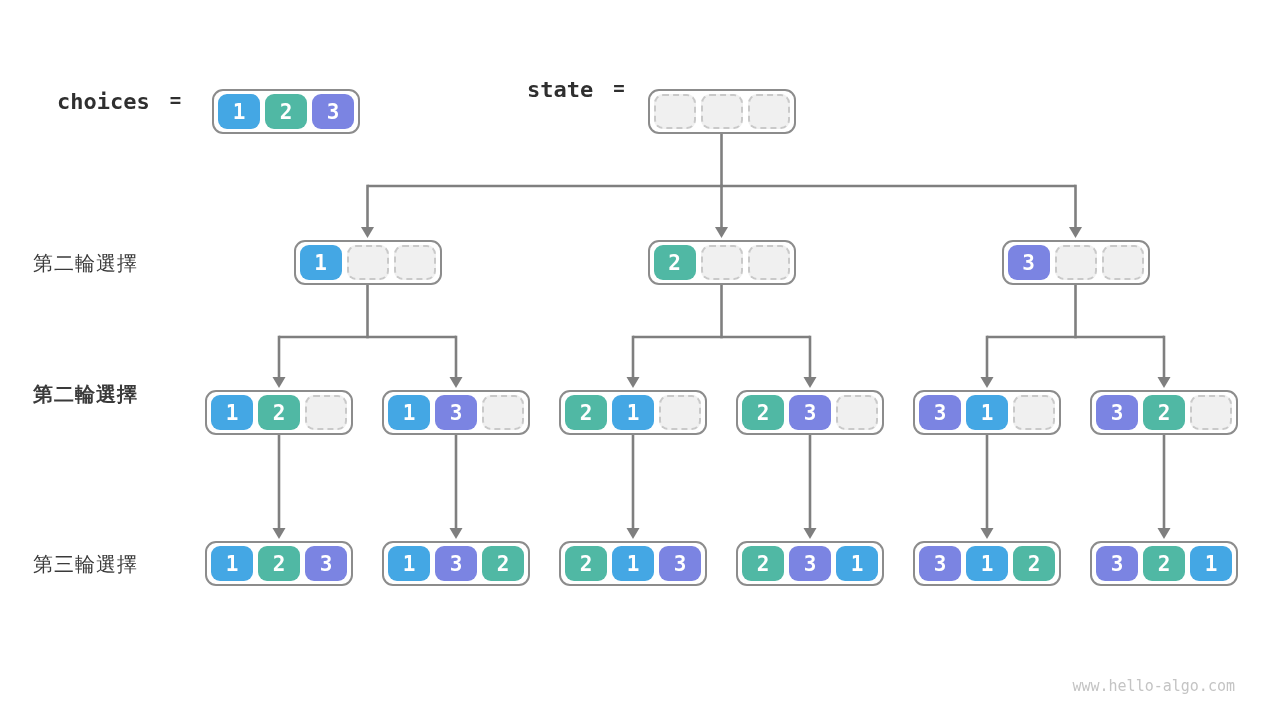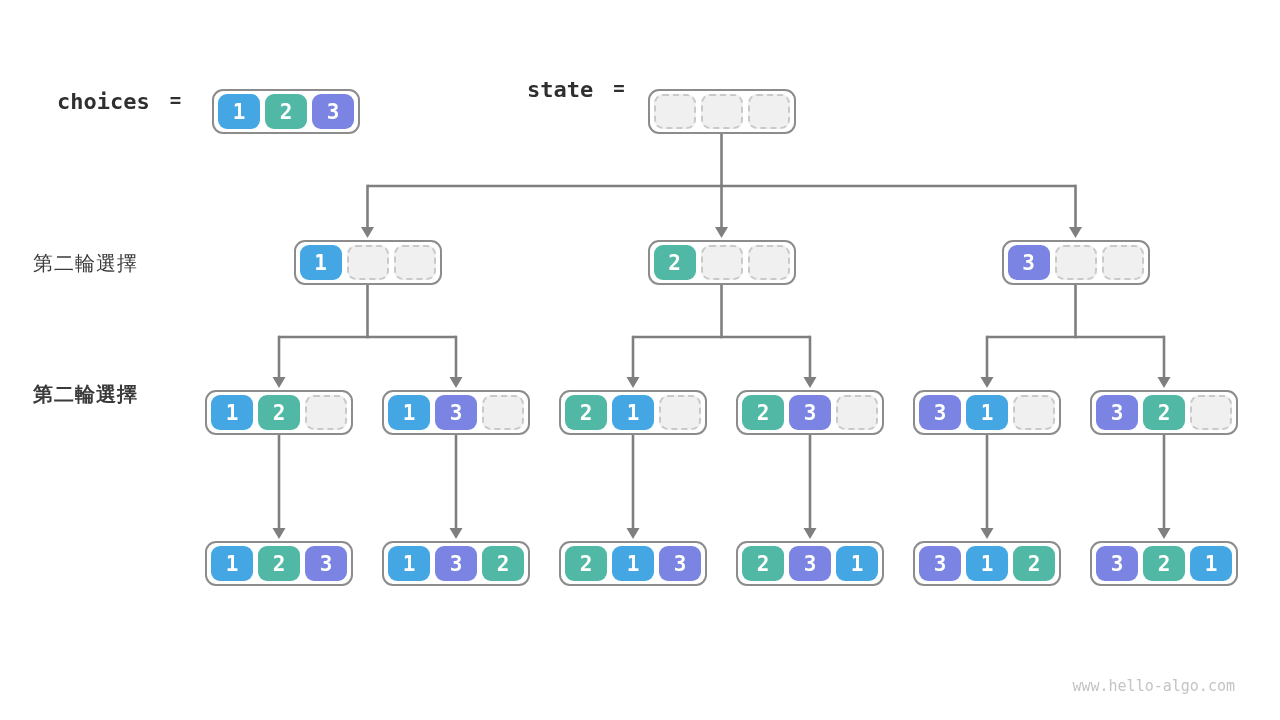--- a/index.html
+++ b/index.html
@@ -145,20 +145,21 @@
     <span class="eq">=</span>
   </div>
 
   <div class="header-label" style="left:527px; top:77px;">
     <span>state</span>
     <span class="eq">=</span>
   </div>
 
   <div class="row-label" style="top:249px;">第二輪選擇</div>
   <div class="row-label" style="top:380px;font-weight:bold;">第二輪選擇</div>
+  <div class="row-label" style="top:550px;">第三輪選擇</div>
 
   <div id="nodes">
       <div class="node" style="left: 212px; top: 89px;">
         <div class="cell" style="background: rgb(68, 167, 228);">1</div>
         <div class="cell" style="background: rgb(80, 184, 164);">2</div>
         <div class="cell" style="background: rgb(123, 132, 226);">3</div>
       </div>
       <div class="node" style="left: 648px; top: 89px;">
         <div class="cell empty"></div>
         <div class="cell empty"></div>

